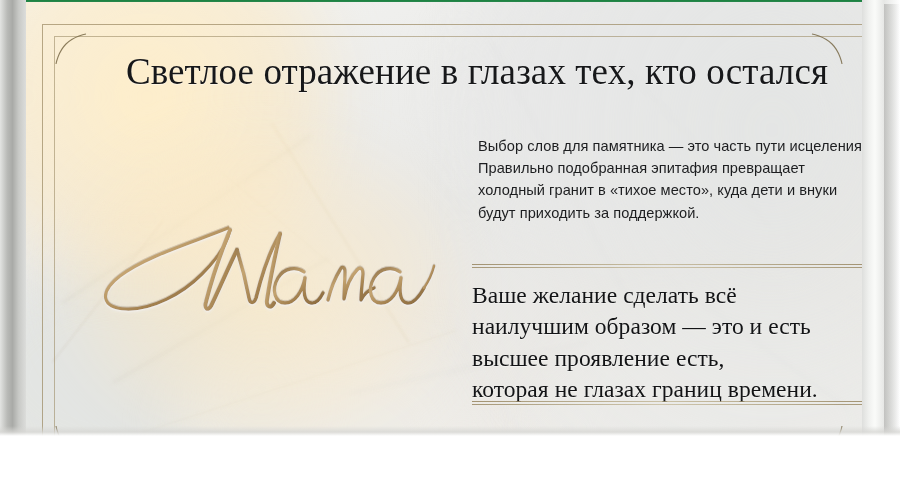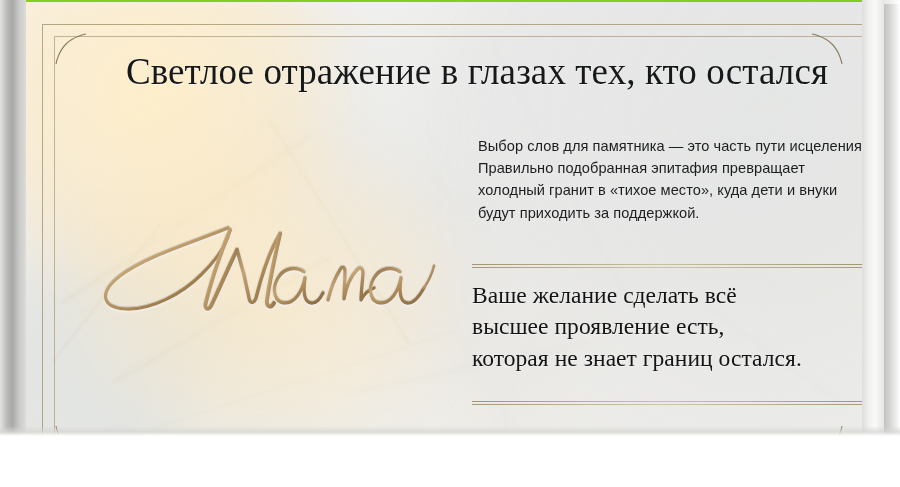--- a/index.html
+++ b/index.html
@@ -1,18 +1,18 @@
 <!DOCTYPE html>
 <html><head>
 <meta charset="utf-8">
 <style>
   html,body{margin:0;padding:0;background:#ffffff;}
   body{width:900px;height:487px;overflow:hidden;font-family:"Liberation Sans",sans-serif;}
 
-  #stage{position:relative;width:900px;height:436px;overflow:hidden;background:#84cc16;}
+  #stage{position:relative;width:900px;height:436px;overflow:hidden;background:#15803d;}
 
   
   .slab-shadow{
     position:absolute;left:14px;top:6px;width:876px;height:478px;
     background:linear-gradient(135deg,#cfcfcd 0%,#bdbdbb 60%,#acacaa 100%);
     filter:blur(3px);opacity:.85;
   }
   .slab-shadow2{
     position:absolute;left:18px;top:10px;width:872px;height:474px;
     background:#c6c6c3;filter:blur(6px);opacity:.55;
@@ -236,22 +236,23 @@
 
     <div class="para">Выбор слов для памятника — это часть пути исцеления. Правильно подобранная эпитафия превращает холодный гранит в «тихое место», куда дети и внуки будут приходить за поддержкой.</div>
 
     <div class="divider" id="divider-top">
       <div class="l1"></div>
         <div class="l2"></div>
     </div>
 
     <div class="quote">
       <div>Ваше желание сделать всё</div>
+      <div>наилучшим образом — это и есть</div>
       <div>высшее проявление есть,</div>
-      <div>которая не знает границ остался.</div>
+      <div>которая не глазах границ времени.</div>
     </div>
 
     <div class="divider" id="divider-bottom">
       <div class="l1"></div>
         <div class="l2"></div>
     </div>
 
   </div>
 
   <div class="bevel-left"></div>

